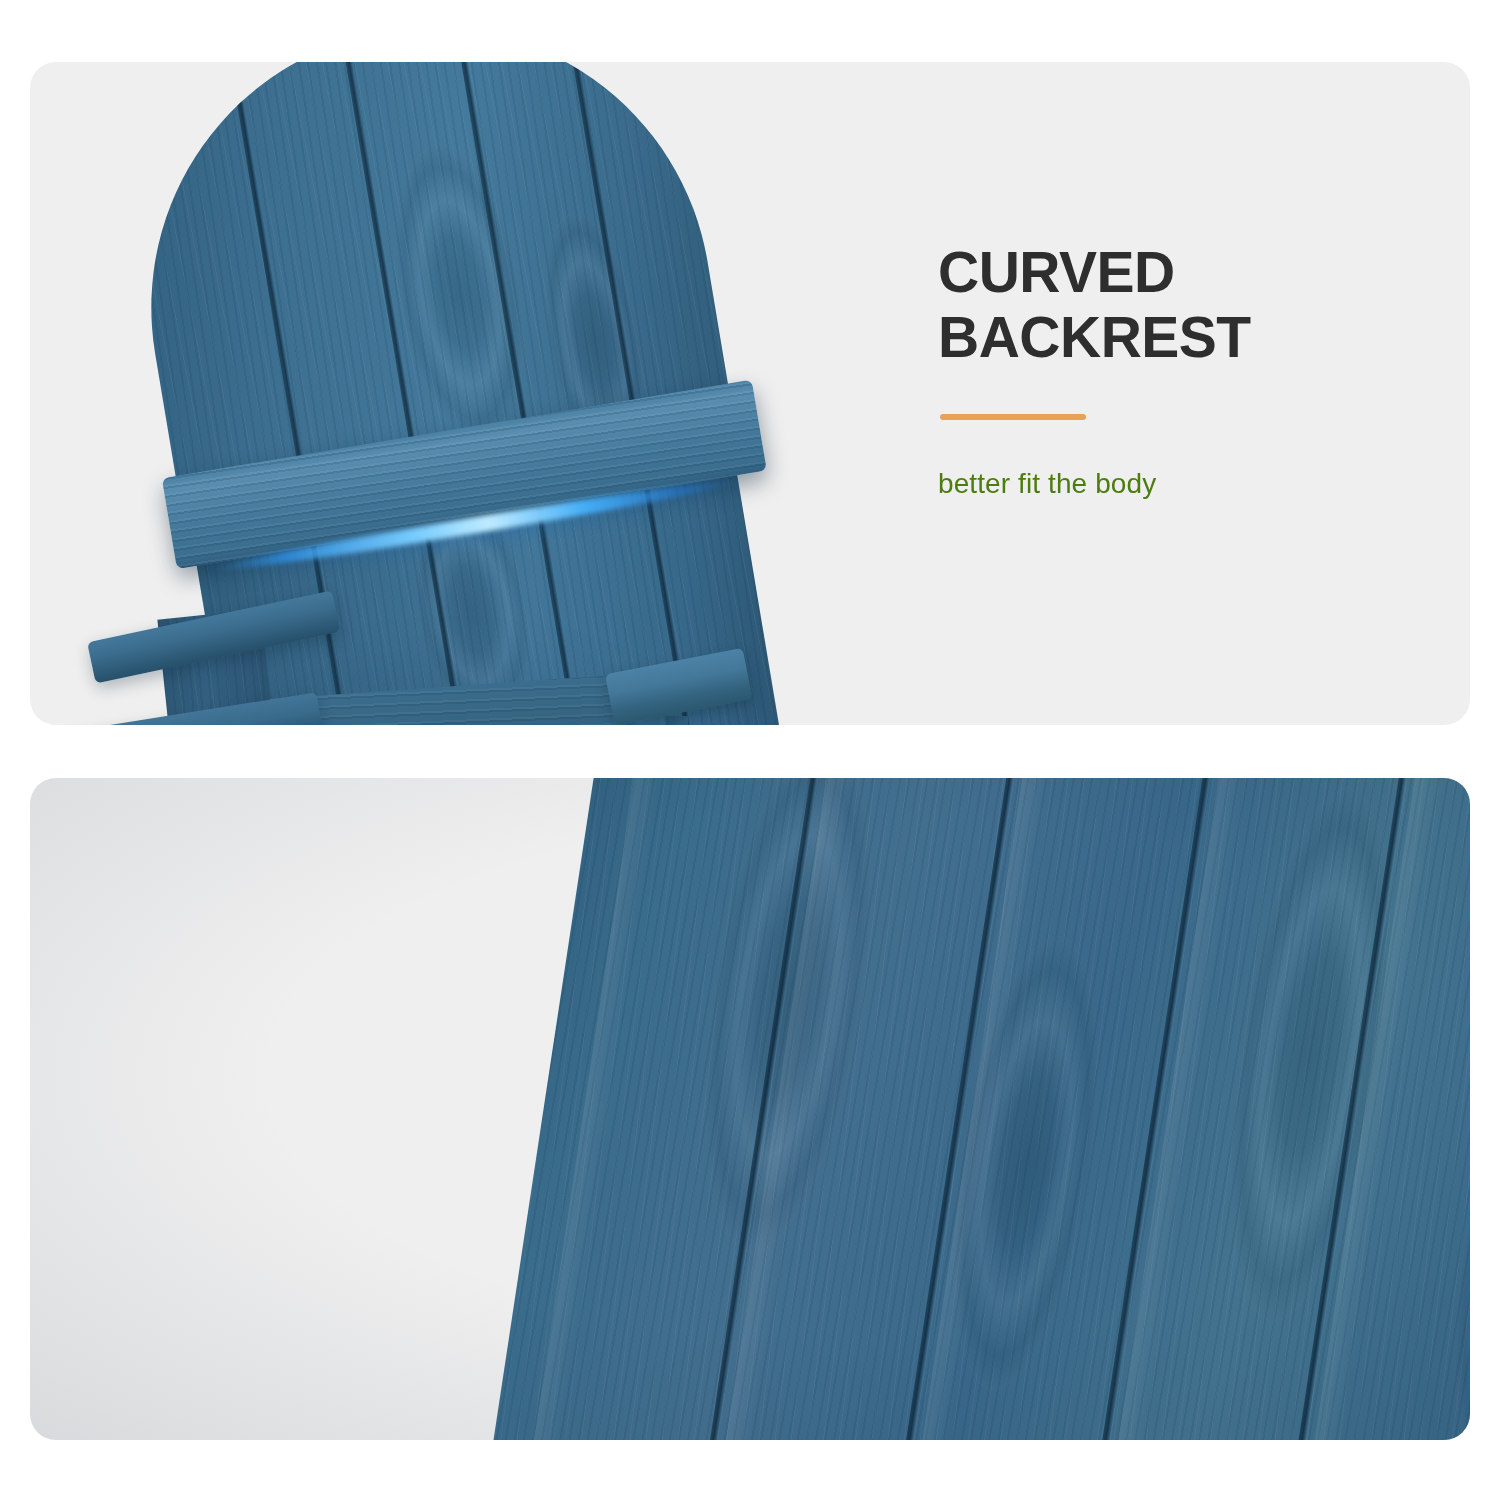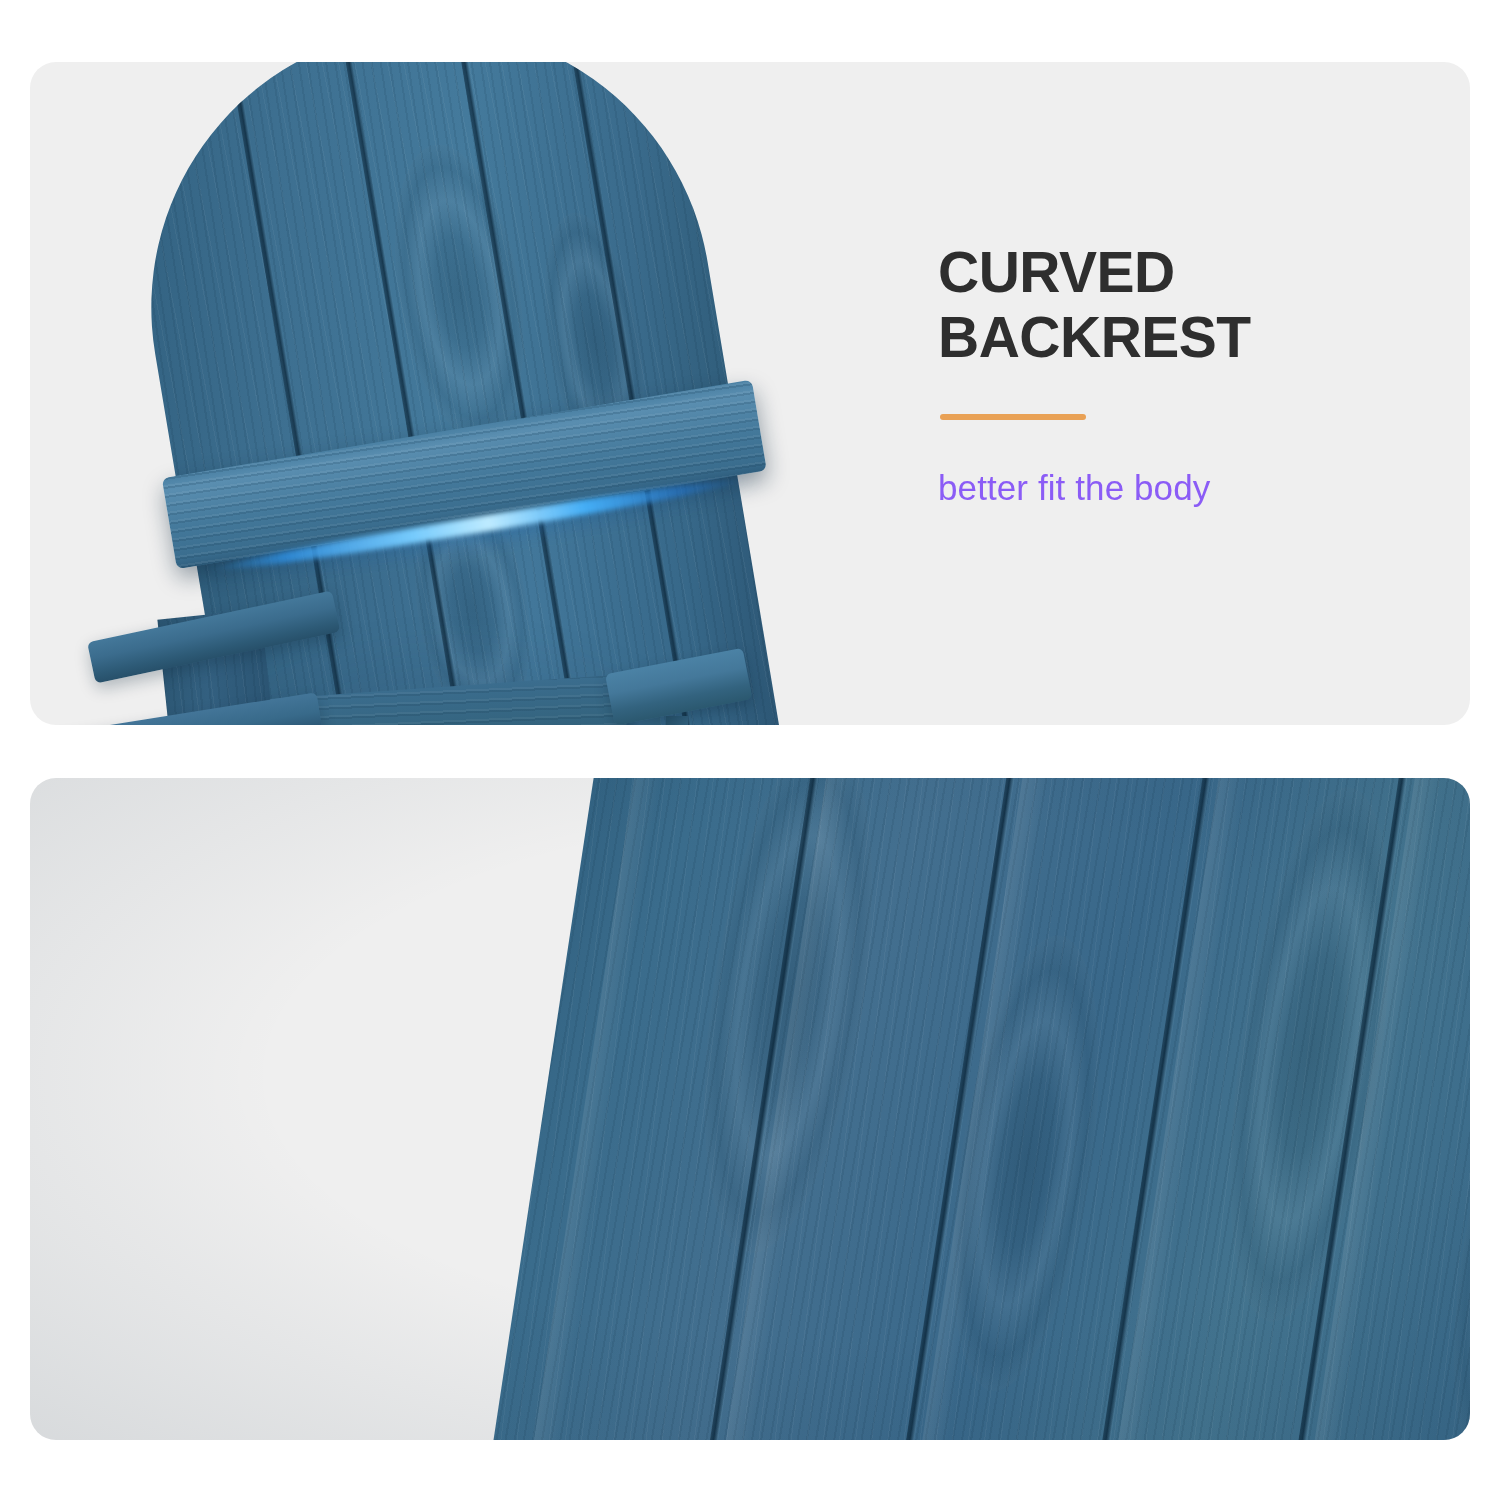--- a/index.html
+++ b/index.html
@@ -30,23 +30,23 @@
     color:#2e2e2e;
     margin:0;
     white-space:pre-line;
   }
   .accent-rule{
     width:146px;height:6px;border-radius:3px;
     background:#e9a155;
     margin:44px 0 0 2px;
   }
   .subline{
-    font-size:35px;
+    font-size:28px;
     font-weight:400;
-    color:#8b5cf6;
+    color:#4d7c0f;
     margin:48px 0 0 0;
     letter-spacing:0.1px;
   }
 
   
   .wood{
     position:absolute;
     background-color:#3c6d8d;
     background-image:
       repeating-linear-gradient(90deg,

